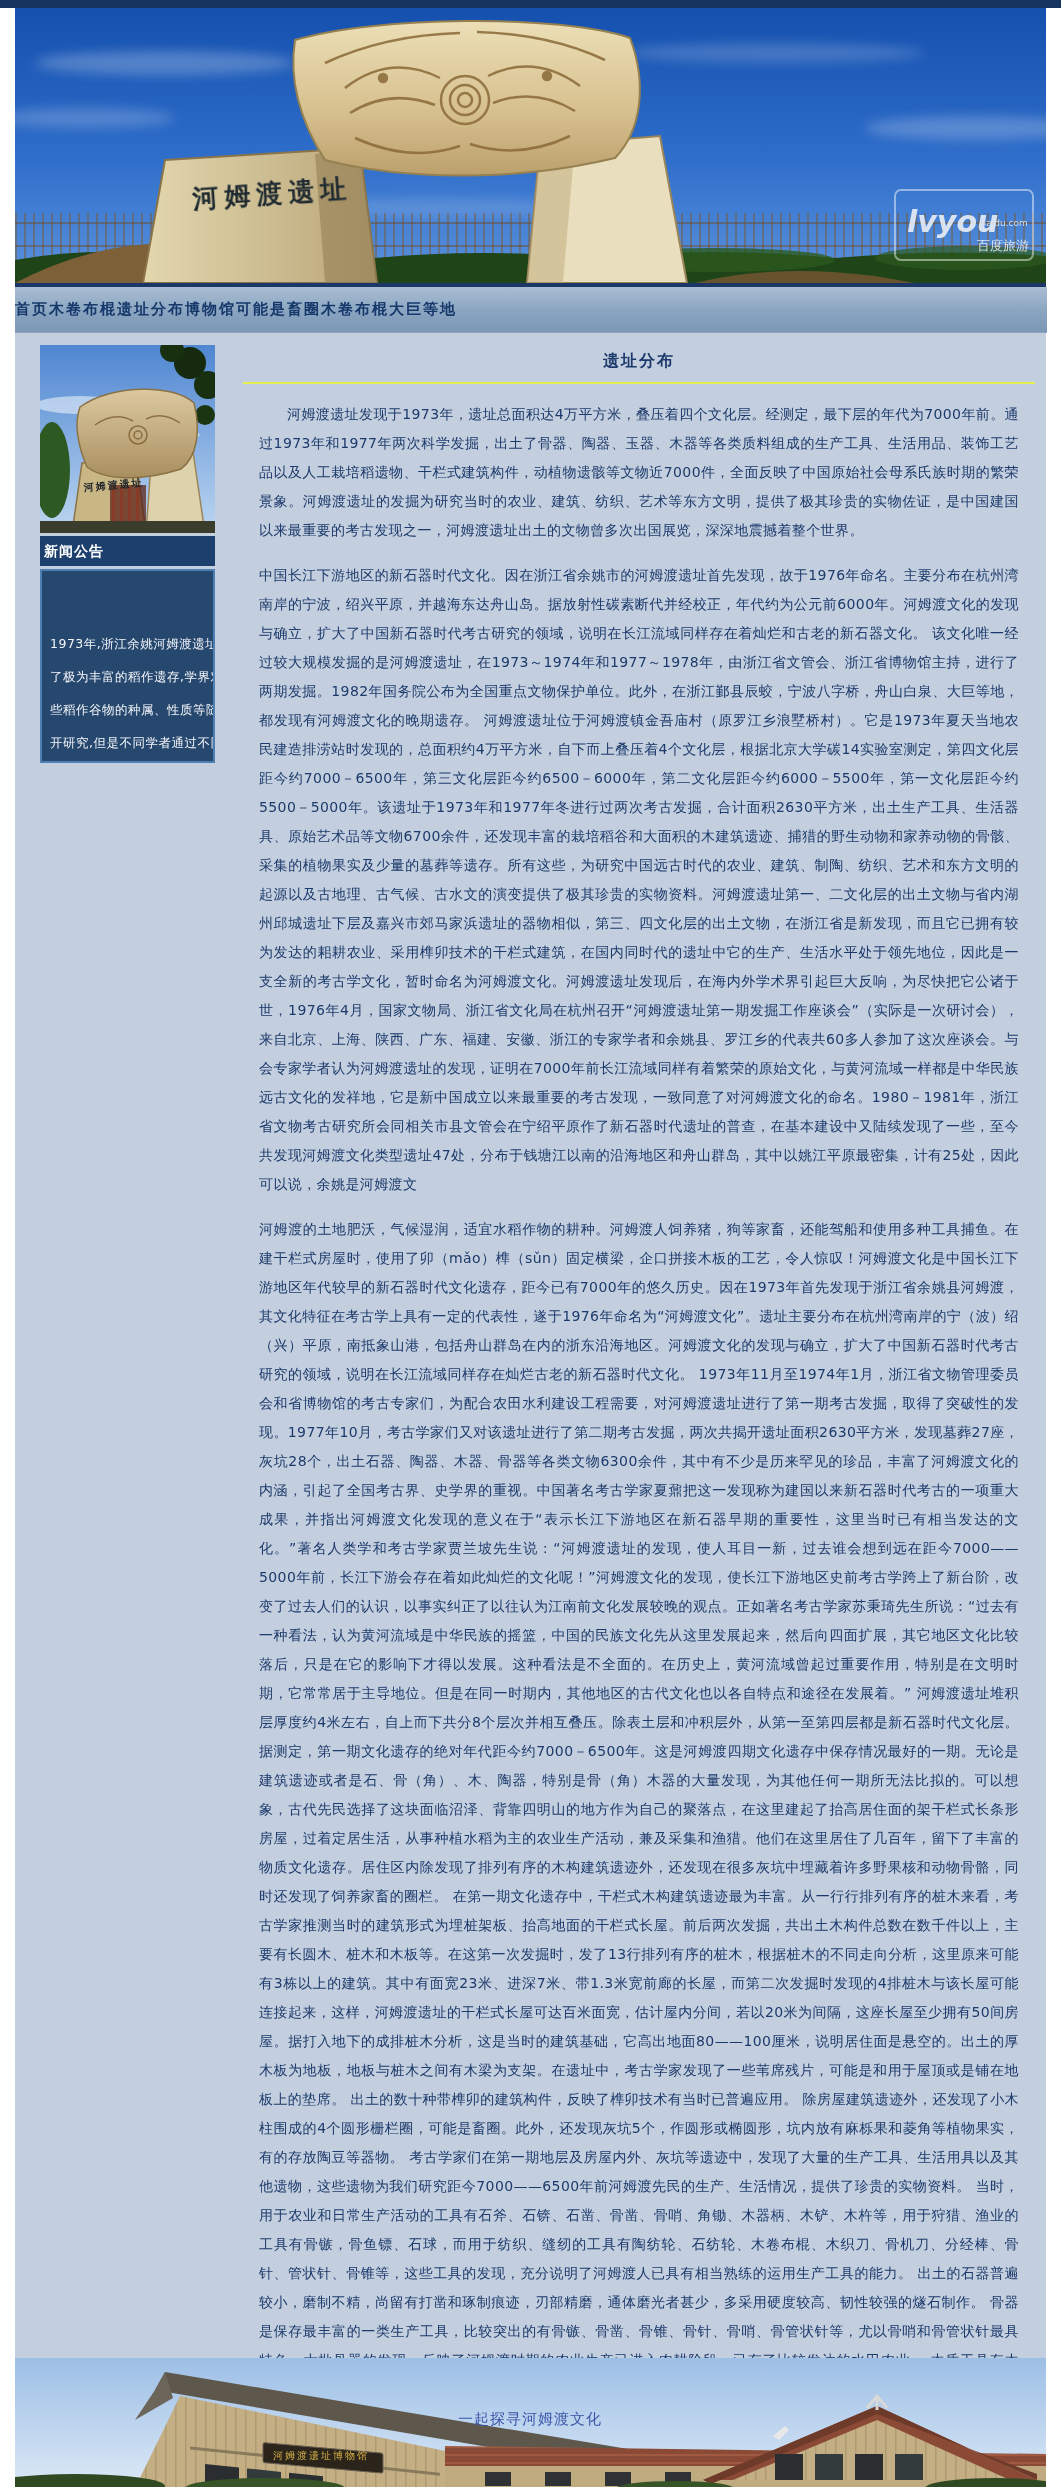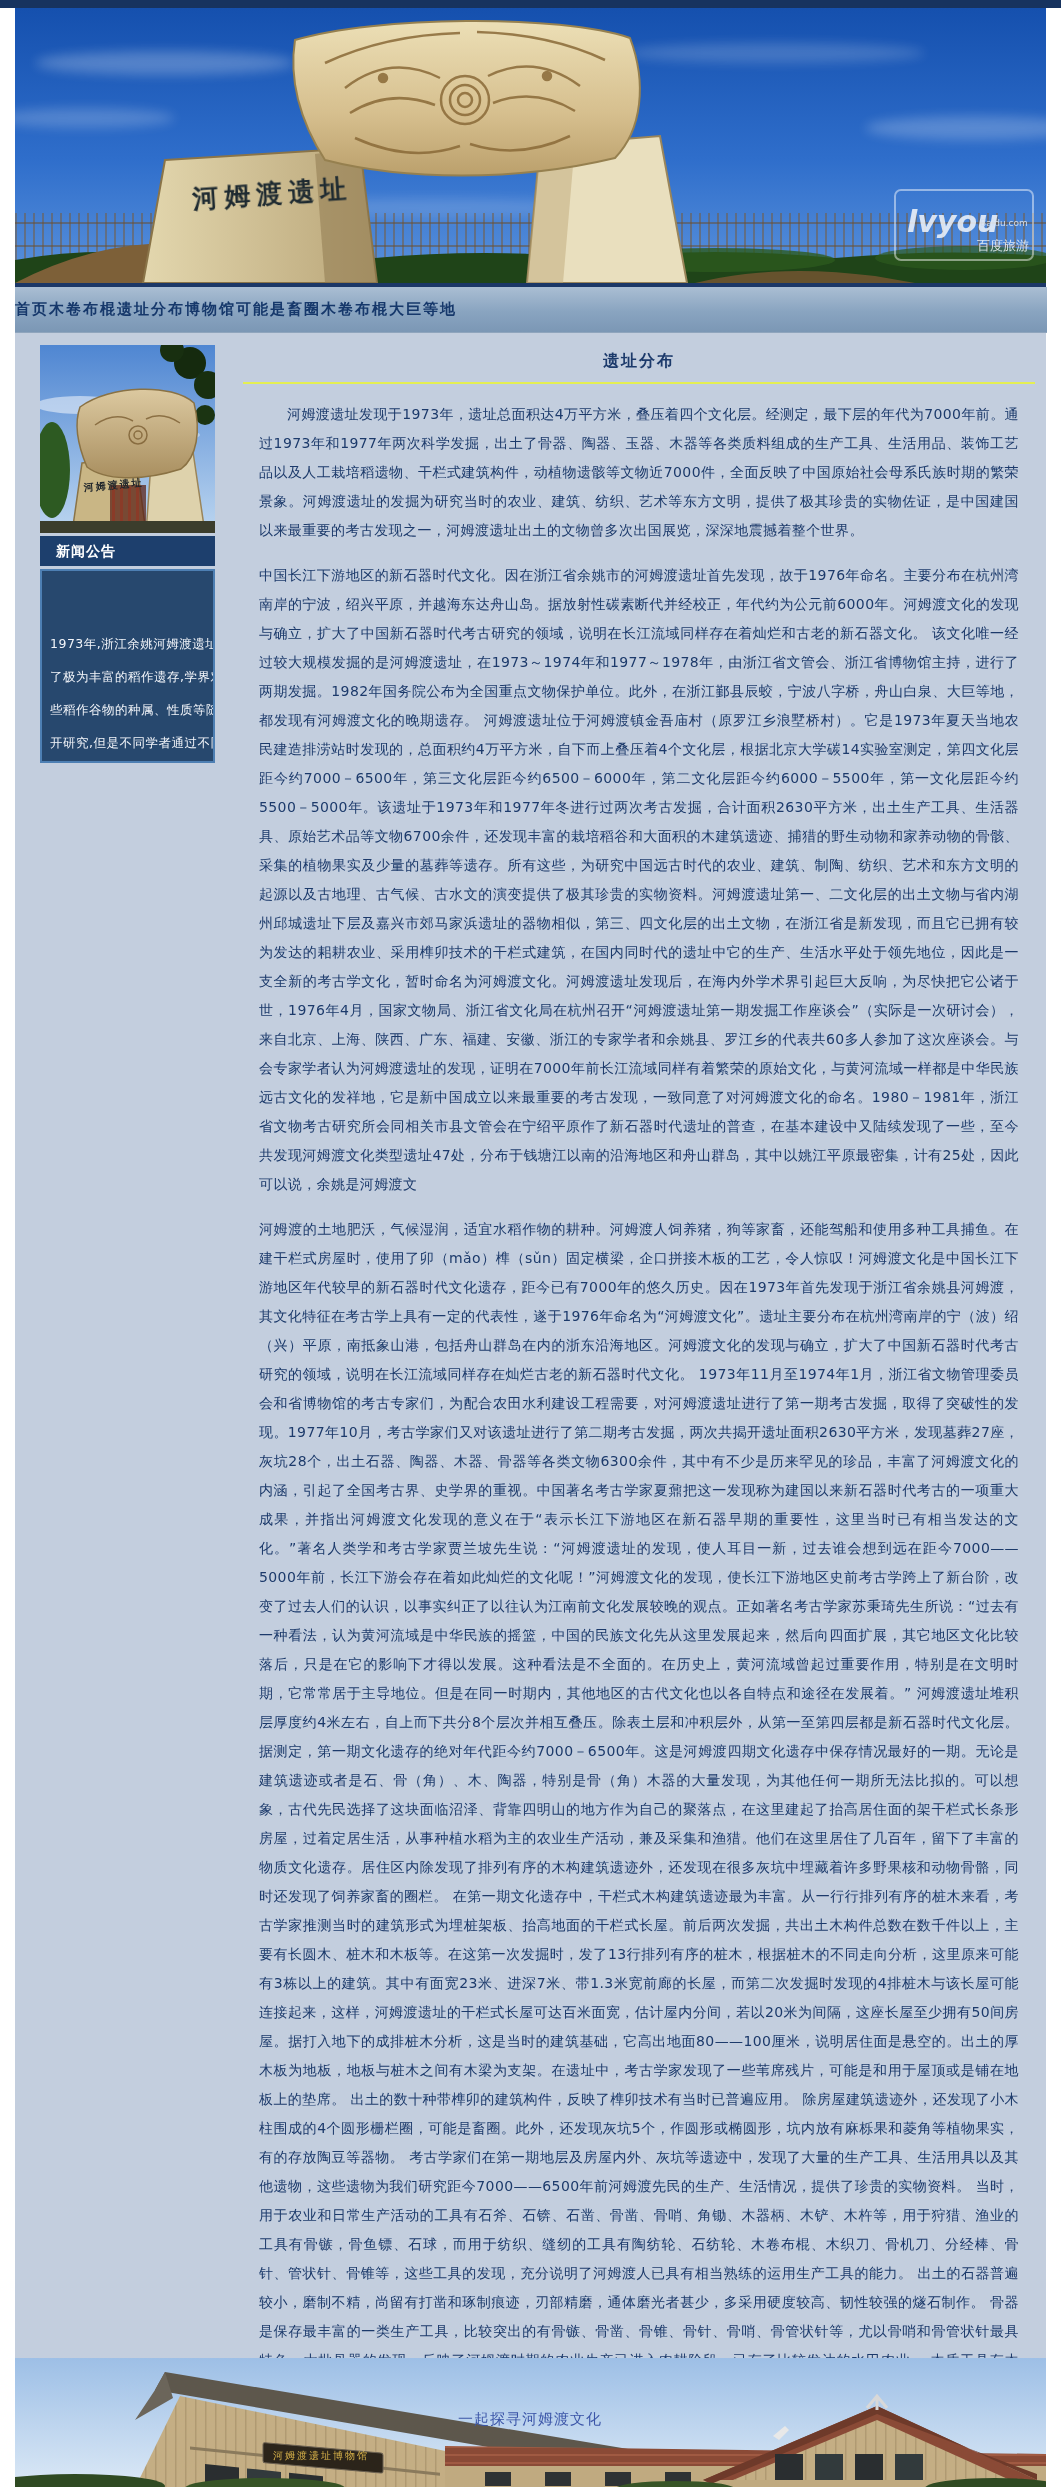--- a/index.html
+++ b/index.html
@@ -12,21 +12,21 @@
   
   .banner{position:relative;width:1031px;height:275px;border-bottom:4px solid #1b3767;overflow:hidden;background:#2f6ecb;}
   
   .nav{width:1032px;height:45px;background:linear-gradient(#aabed3,#89a4c0 55%,#7b97b5);
        display:flex;justify-content:flex-start;align-items:center;border-bottom:1px solid #8fa5bd;}
   .nav-item{color:#16386b;font-size:15px;font-weight:bold;text-decoration:none;cursor:pointer;letter-spacing:2px;}
   
   .content{position:relative;width:1031px;height:2025px;background:#c3cede;overflow:hidden;}
   .side-photo{position:absolute;left:25px;top:12px;width:175px;height:188px;overflow:hidden;background:#7aa7dd;}
   .news-header{position:absolute;left:25px;top:203px;width:175px;height:30px;background:#1d3f6d;
-               color:#ffffff;font-size:14px;font-weight:bold;line-height:30px;box-sizing:border-box;padding-left:16px;letter-spacing:1px;}
+               color:#ffffff;font-size:14px;font-weight:bold;line-height:30px;box-sizing:border-box;padding-left:4px;letter-spacing:1px;}
   .news-box{position:absolute;left:25px;top:236px;width:175px;height:194px;box-sizing:border-box;
             border:2px solid #4d7fb3;background:#27486e;overflow:hidden;}
   .news-text{width:196px;margin:56px 0 0 8px;color:#f2f5fa;font-size:12.5px;line-height:33px;letter-spacing:0.5px;}
   .main-col{position:absolute;left:228px;top:18px;width:792px;}
   .main-title{color:#1c3a6b;font-size:16px;font-weight:bold;text-align:center;letter-spacing:2px;margin:0;}
   .title-rule{width:100%;height:2px;background:#e4ef52;margin-top:10px;}
   .main-text{margin-top:12px;color:#1c3a6b;font-size:14px;line-height:29px;text-align:justify;letter-spacing:0.4px;}
   .main-text p{margin:16px;}
   .main-text p:first-child{text-indent:2em;}
   

